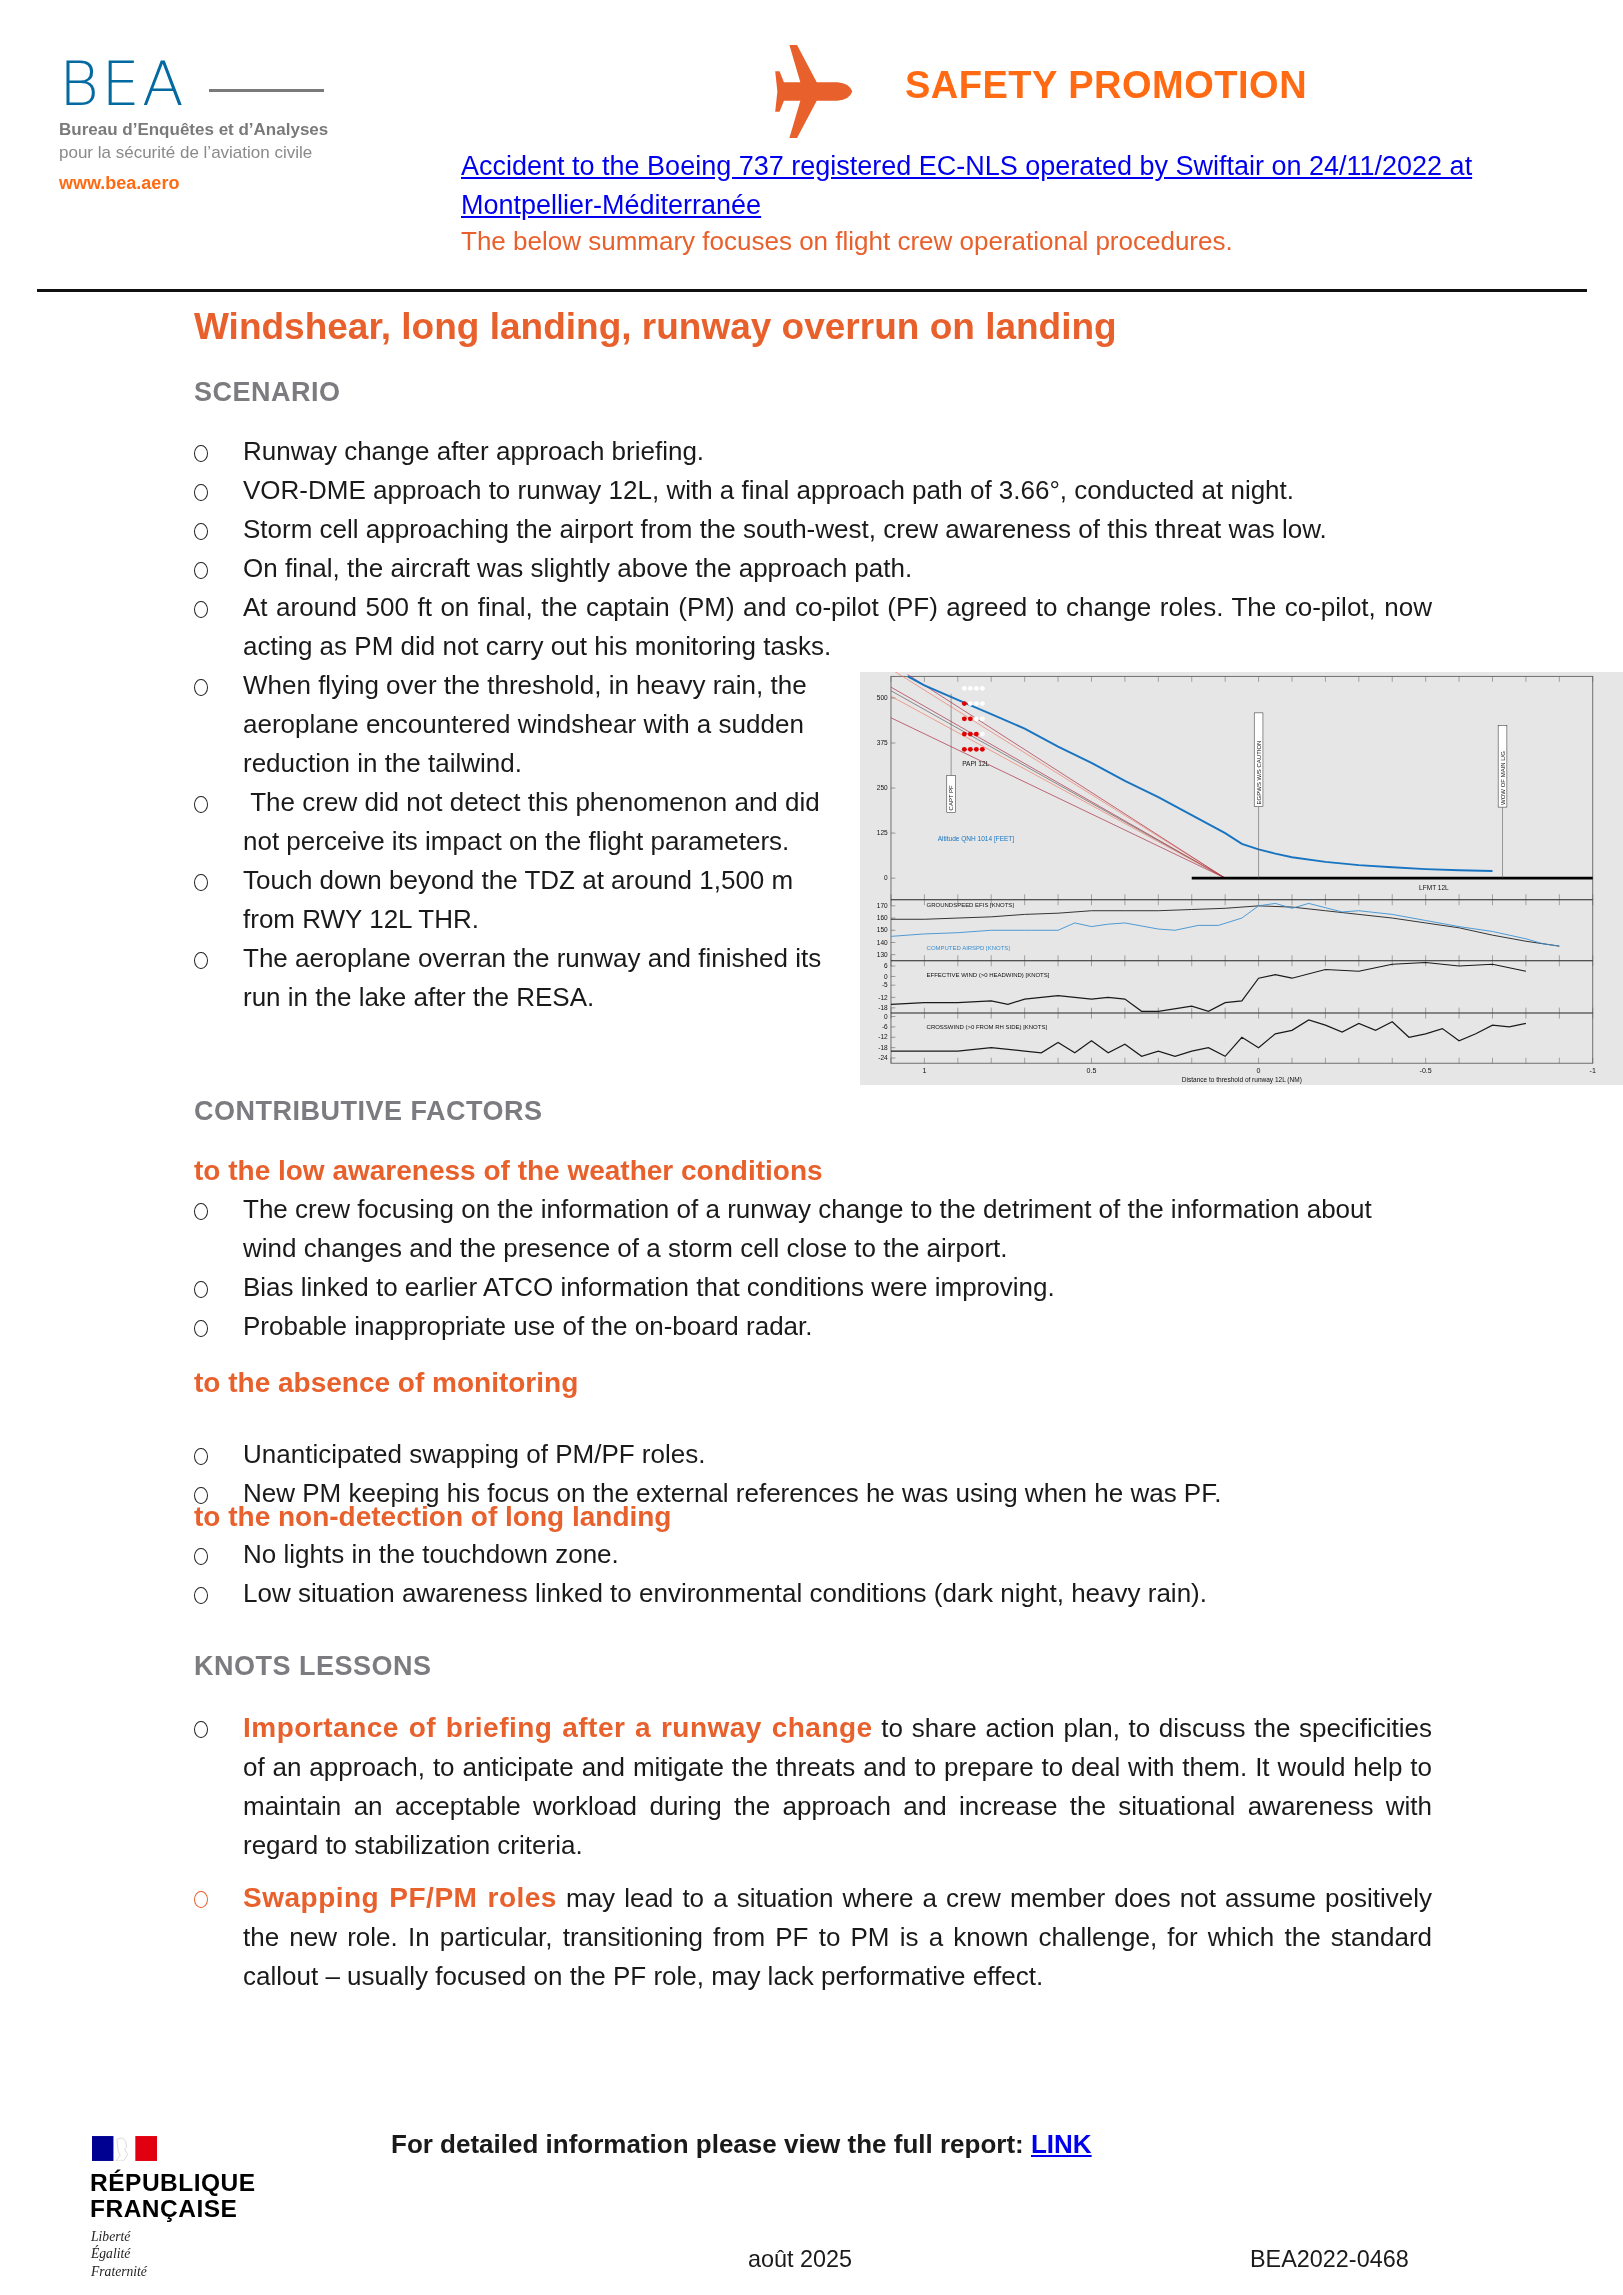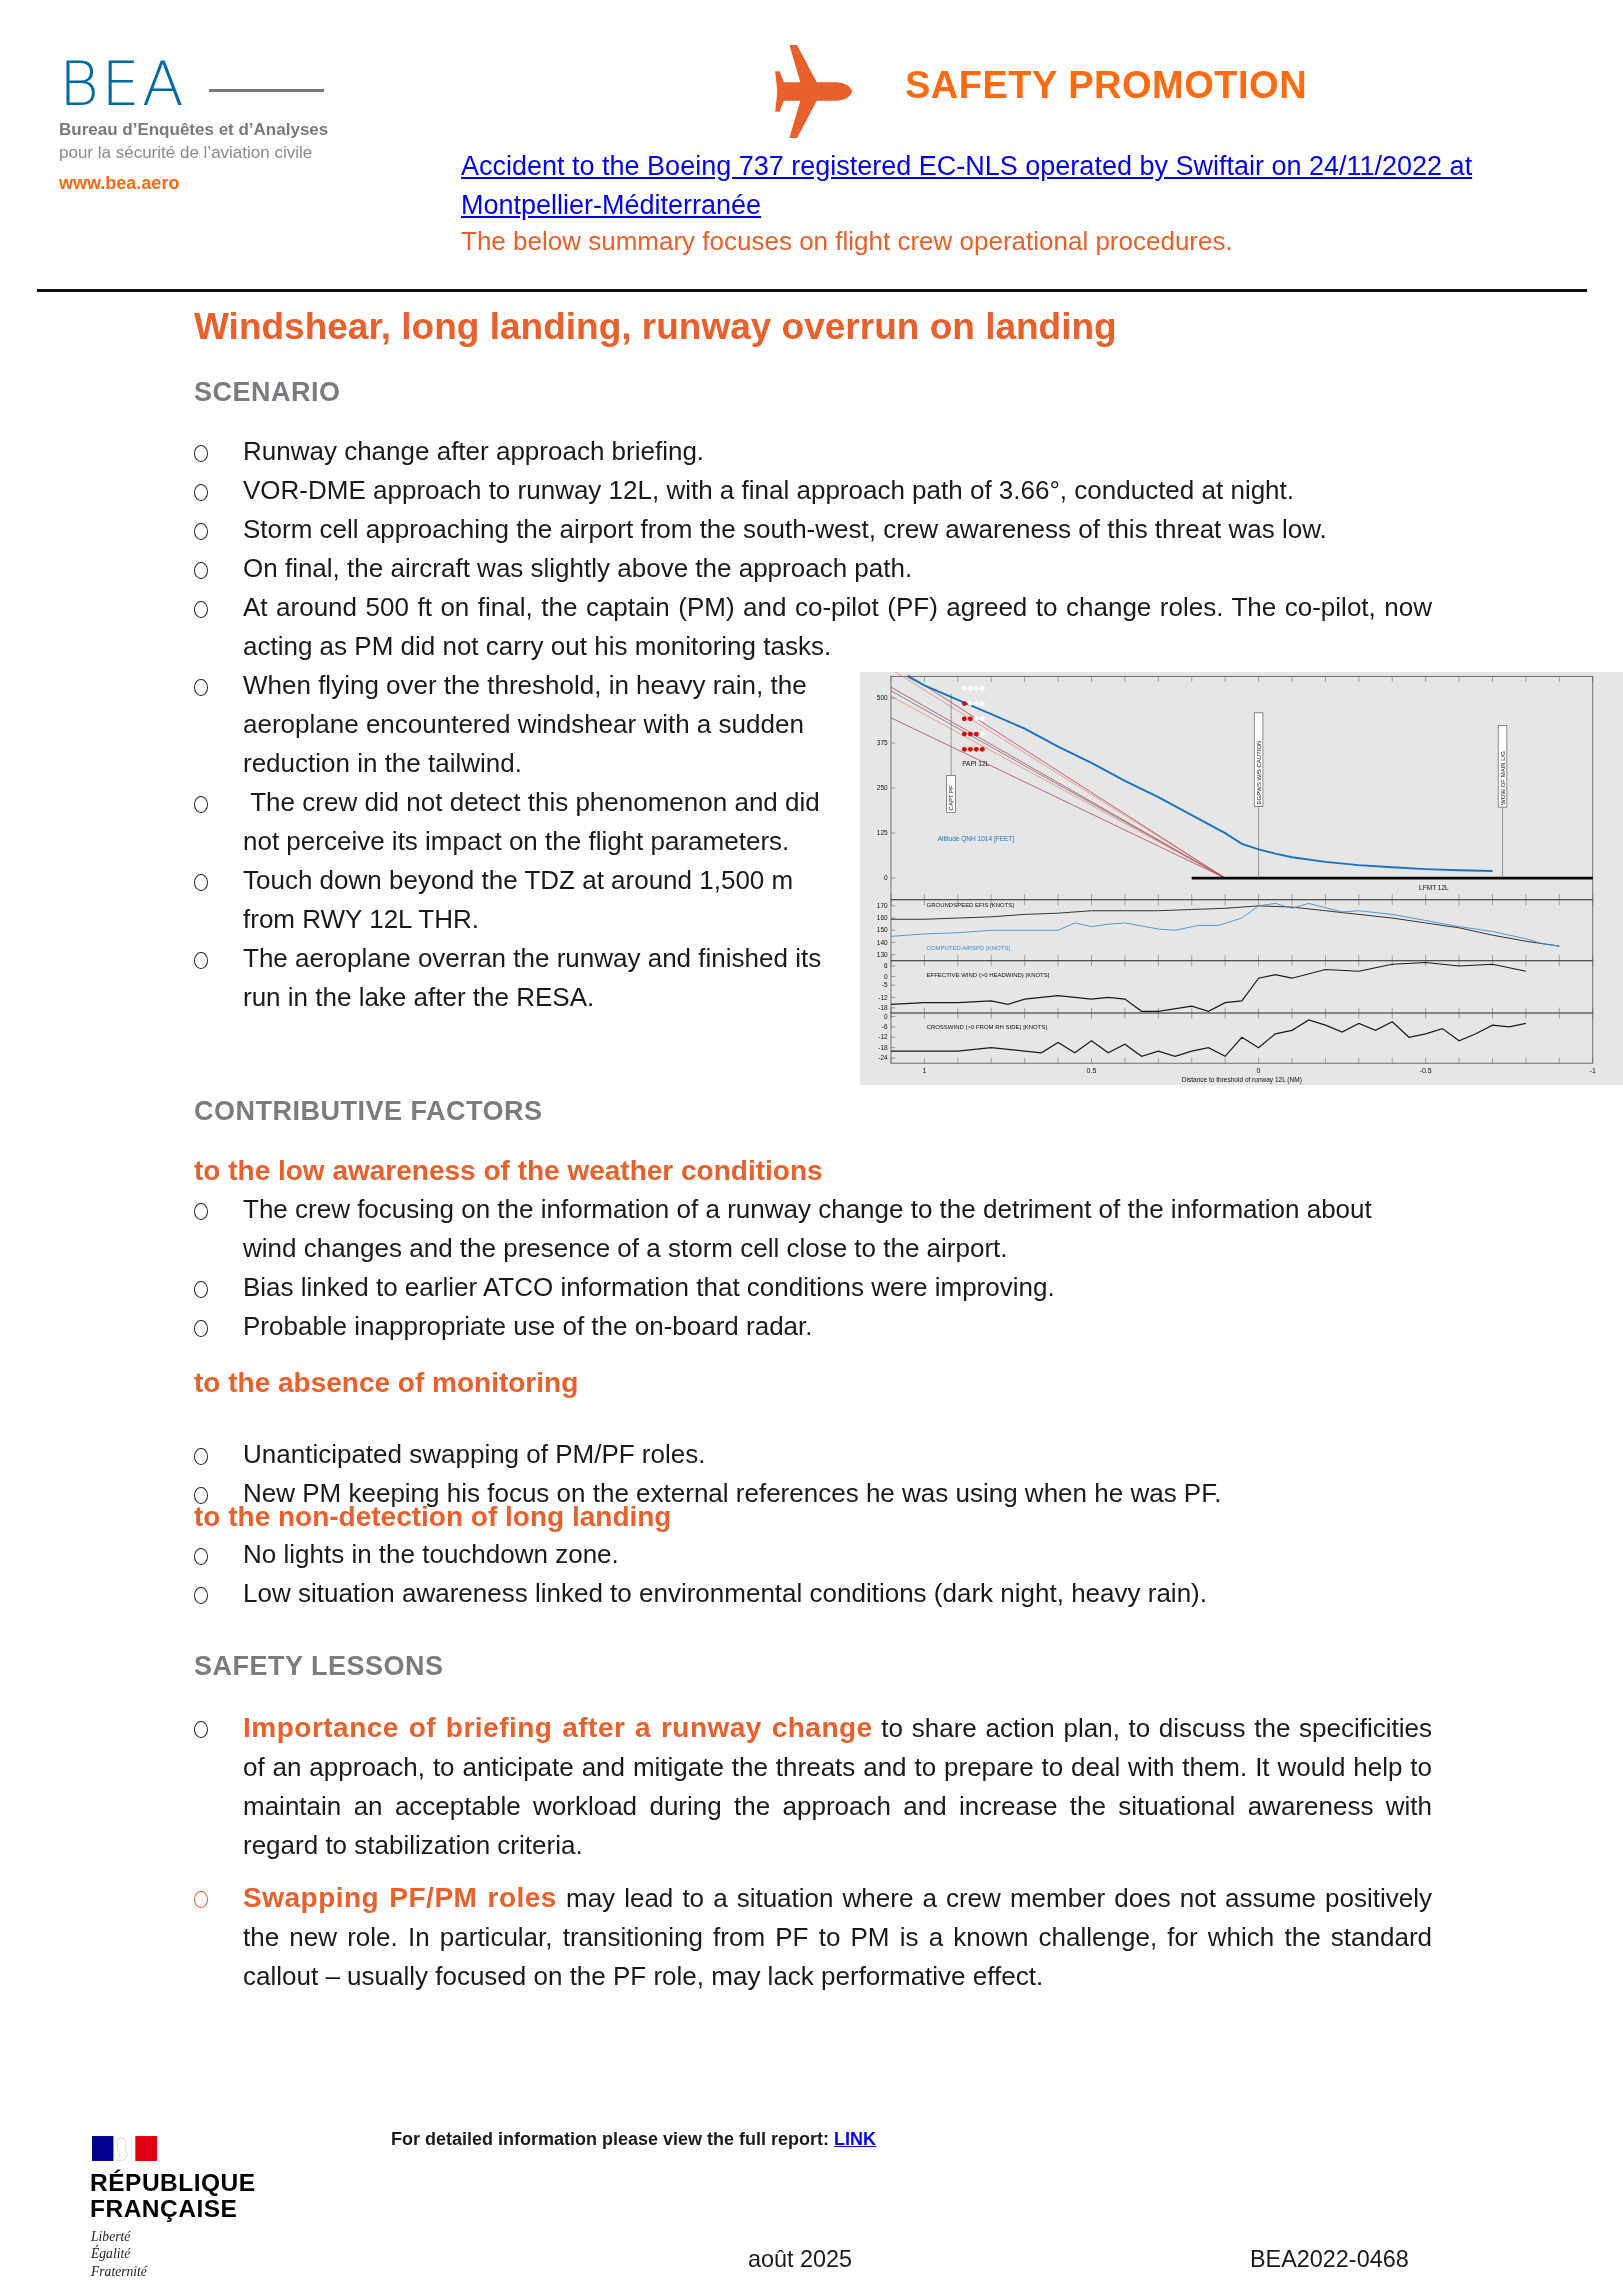--- a/index.html
+++ b/index.html
@@ -40,21 +40,21 @@
   .lesson-lead { color: #e8602c; font-weight: bold; font-size: 28px; letter-spacing: 0.5px; }
 
   
   .chart-box { left: 860px; top: 672px; width: 767px; height: 413px; background: #e6e6e6; }
   .chart-box svg { display: block; }
 
   
   .rf-flag { left: 92px; top: 2136px; width: 65px; height: 25px; }
   .rf-title { left: 90px; top: 2170px; font-size: 24.5px; font-weight: bold; line-height: 26px; color: #000; letter-spacing: 0.5px; }
   .rf-motto { left: 91px; top: 2228px; font-family: "Liberation Serif", serif; font-style: italic; font-size: 13.6px; line-height: 17.4px; color: #222; }
-  .footer-link-line { left: 391px; top: 2129px; font-size: 18px; font-weight: bold; color: #1a1a1a; }
+  .footer-link-line { left: 391px; top: 2129px; font-size: 26px; font-weight: bold; color: #1a1a1a; }
   .footer-link-line a { color: #0000ee; text-decoration: underline; }
   .footer-date { left: 748px; top: 2246px; font-size: 23.4px; color: #1a1a1a; }
   .footer-ref { left: 1250px; top: 2246px; font-size: 23.4px; color: #1a1a1a; }
 </style>
 </head>
 <body>
 
 <div class="abs bea-logo">
   <div style="position:relative;">
     <span class="bea-letters">BEA</span>
@@ -389,21 +389,21 @@
   <li><span class="bullet"><span class="bullet-circle"></span></span><span>Unanticipated swapping of PM/PF roles.</span></li>
   <li><span class="bullet"><span class="bullet-circle"></span></span><span>New PM keeping his focus on the external references he was using when he was PF.</span></li>
 </ul>
 
 <div class="abs content sub-heading" style="top:1501px;">to the non-detection of long landing</div>
 <ul class="abs content bullets" style="top:1535px;">
   <li><span class="bullet"><span class="bullet-circle"></span></span><span>No lights in the touchdown zone.</span></li>
   <li><span class="bullet"><span class="bullet-circle"></span></span><span>Low situation awareness linked to environmental conditions (dark night, heavy rain).</span></li>
 </ul>
 
-<div class="abs content section-heading" style="top:1651px;">SAFETY LESSONS</div>
+<div class="abs content section-heading" style="top:1651px;">KNOTS LESSONS</div>
 
 <ul class="abs content bullets justify" style="top:1708px;">
   <li style="margin-bottom:13px;">
     <span class="bullet"><span class="bullet-circle"></span></span>
     <span class="lesson-lead">Importance of briefing after a runway change</span><span> to share action plan, to discuss the specificities of an approach, to anticipate and mitigate the threats and to prepare to deal with them. It would help to maintain an acceptable workload during the approach and increase the situational awareness with regard to stabilization criteria.</span>
   </li>
   <li>
     <span class="bullet"><span class="bullet-circle orange"></span></span>
     <span class="lesson-lead">Swapping PF/PM roles</span><span> may lead to a situation where a crew member does not assume positively the new role. In particular, transitioning from PF to PM is a known challenge, for which the standard callout – usually focused on the PF role, may lack performative effect.</span>
   </li>

